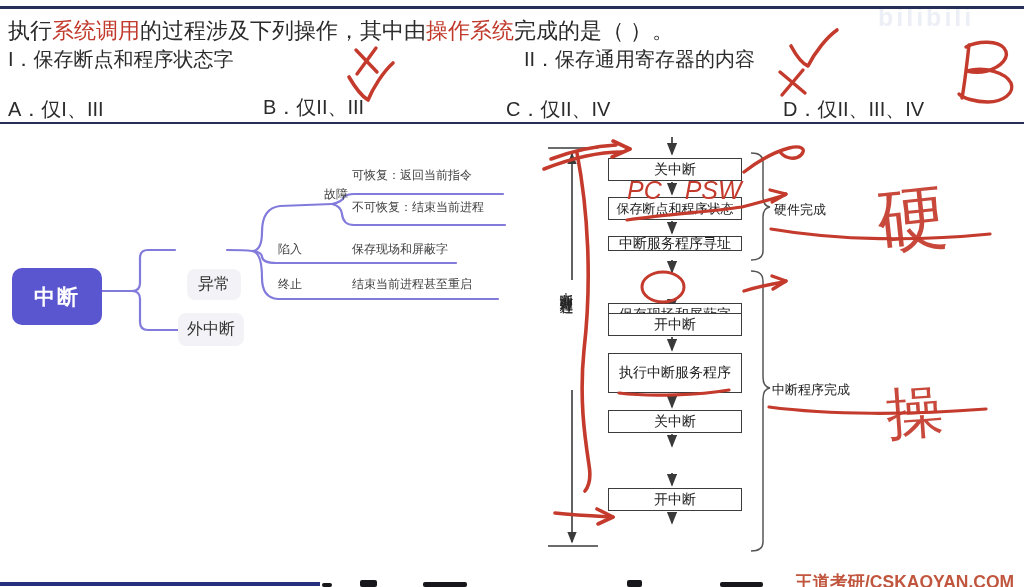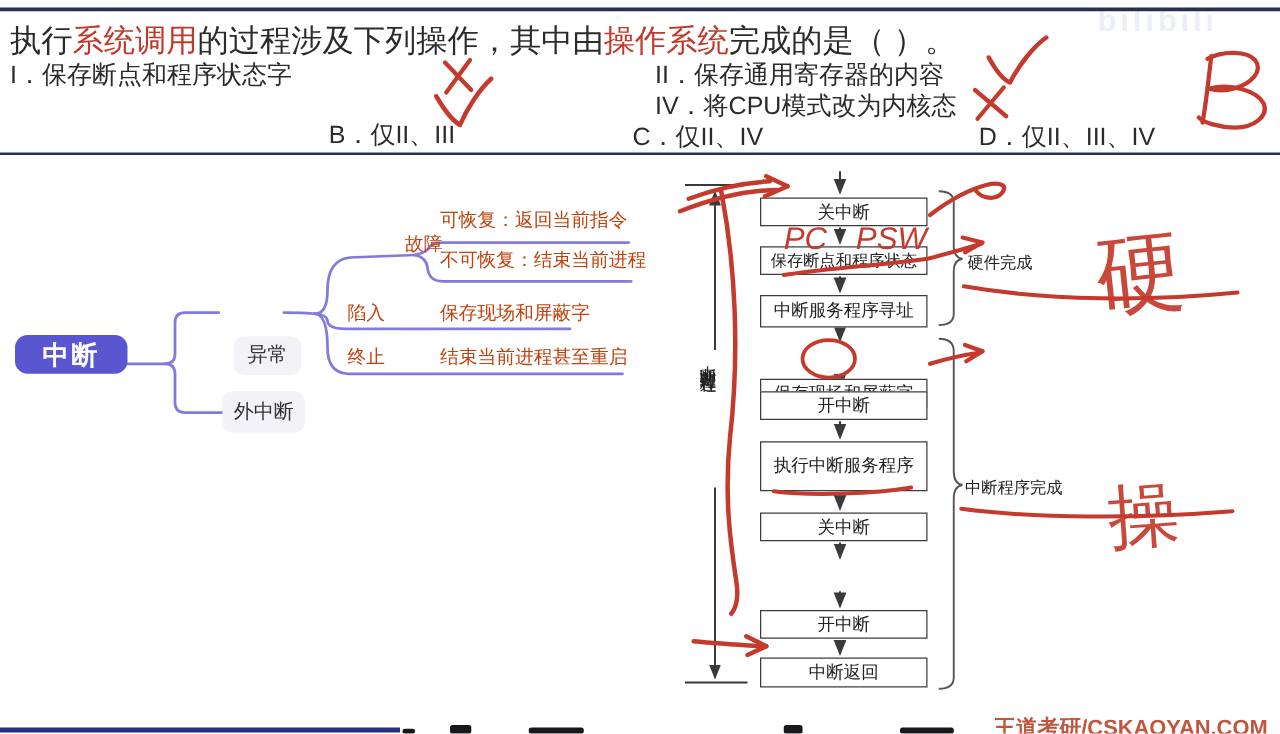--- a/index.html
+++ b/index.html
@@ -1,28 +1,28 @@
 <!DOCTYPE html>
 <html><head>
 <meta charset="utf-8">
 <style>
   html,body{margin:0;padding:0;background:#fff;}
   #page{position:relative;width:1024px;height:587px;background:#ffffff;overflow:hidden;
         font-family:"Liberation Sans","DejaVu Sans",sans-serif;color:#2b2b2b;}
   .abs{position:absolute;}
   .rule{background:#272e57;}
-  .stem{font-size:25px;letter-spacing:0px;white-space:nowrap;}
+  .stem{font-size:22px;letter-spacing:0px;white-space:nowrap;}
   .stem .red{color:#c0392b;}
   .qitem{font-size:20px;white-space:nowrap;color:#2b2b2b;}
   .qopt{font-size:20px;white-space:nowrap;color:#2b2b2b;}
   .mm-root{background:#5a56cf;color:#fff;border-radius:10px;display:flex;align-items:center;justify-content:center;
            font-size:21px;font-weight:bold;letter-spacing:2px;}
   .mm-node{background:#f3f3f7;border-radius:8px;display:flex;align-items:center;justify-content:center;
            font-size:16px;color:#333;}
-  .mm-label{font-size:15px;color:#c2410c;white-space:nowrap;}
+  .mm-label{font-size:12px;color:#404040;white-space:nowrap;}
   .fbox{left:608px;width:134px;border:1.5px solid #3c3c3c;background:#fff;display:flex;align-items:center;
         justify-content:center;font-family:"Liberation Serif","DejaVu Serif",serif;font-size:14px;color:#222;
         white-space:nowrap;box-sizing:border-box;}
   .fside{writing-mode:vertical-rl;text-orientation:upright;font-size:13.5px;letter-spacing:2px;color:#222;
          font-family:"Liberation Serif","DejaVu Serif",serif;}
   .fbrace-label{font-size:13px;color:#222;white-space:nowrap;font-family:"Liberation Serif","DejaVu Serif",serif;}
   .footer-site{font-size:17.5px;font-weight:bold;color:#c1563e;white-space:nowrap;}
   .watermark{font-size:25px;font-weight:bold;color:#eceff5;letter-spacing:3px;}
   .cut{background:#17171c;border-radius:2px;}
   .vh{position:absolute;width:1px;height:1px;overflow:hidden;clip:rect(0 0 0 0);}
@@ -37,22 +37,22 @@
 
   <div class="abs rule" style="left:0;top:6px;width:1024px;height:3px;"></div>
   <div class="abs rule" style="left:0;top:122px;width:1024px;height:2px;"></div>
 
   <div class="abs stem" style="left:8px;top:16px;">
     <span>执行</span><span class="red">系统调用</span><span>的过程涉及下列操作，其中由</span><span class="red">操作系统</span><span>完成的是（  ）。</span>
   </div>
 
   <div class="abs qitem" style="left:8px;top:46px;">I．保存断点和程序状态字</div>
   <div class="abs qitem" style="left:524px;top:46px;">II．保存通用寄存器的内容</div>
-  <div class="abs qitem" style="left:524px;top:71px;">IV．将CPU模式改为内核态</div>
-
+
+  <div class="abs qopt" style="left:8px;top:96px;">A．仅I、III</div>
   <div class="abs qopt" style="left:263px;top:94px;">B．仅II、III</div>
   <div class="abs qopt" style="left:506px;top:96px;">C．仅II、IV</div>
   <div class="abs qopt" style="left:783px;top:96px;text-align:center;">D．仅II、III、IV</div>
 
   <svg width="1024" height="587" viewBox="0 0 1024 587">
     <defs>
       <marker id="arr" markerWidth="9" markerHeight="8" refX="6.5" refY="3" orient="auto">
         <path d="M0,0 L7.5,3 L0,6 z" fill="#3a3a3a"></path>
       </marker>
     </defs>
@@ -88,40 +88,39 @@
       <line x1="672" y1="473" x2="672" y2="485" marker-end="url(#arr)"></line>
       <line x1="672" y1="512" x2="672" y2="523" marker-end="url(#arr)"></line>
     </g>
 
     <g stroke="#555" stroke-width="1.5" fill="none">
       <path d="M751,153 Q763,153 763,162 L763,197 Q763,206 770,207 Q763,208 763,217 L763,251 Q763,260 751,260"></path>
       <path d="M751,271 Q763,271 763,281 L763,377 Q763,387 770,388 Q763,389 763,399 L763,542 Q763,551 751,551"></path>
     </g>
   </svg>
 
-  <div class="abs mm-root" style="left:12px;top:268px;width:90px;height:31px;">中断</div>
+  <div class="abs mm-root" style="left:12px;top:268px;width:90px;height:57px;">中断</div>
   <div class="abs mm-node" style="left:187px;top:235px;width:54px;height:31px;margin-top:34px;">异常</div>
   <div class="abs mm-node" style="left:178px;top:313px;width:66px;height:33px;">外中断</div>
   <div class="abs mm-label" style="left:278px;top:186px;margin-left:46px;">故障</div>
   <div class="abs mm-label" style="left:352px;top:167px;">可恢复：返回当前指令</div>
   <div class="abs mm-label" style="left:352px;top:199px;">不可恢复：结束当前进程</div>
   <div class="abs mm-label" style="left:278px;top:241px;">陷入</div>
   <div class="abs mm-label" style="left:352px;top:241px;">保存现场和屏蔽字</div>
   <div class="abs mm-label" style="left:278px;top:276px;">终止</div>
   <div class="abs mm-label" style="left:352px;top:276px;">结束当前进程甚至重启</div>
 
   <div class="abs fbox" style="top:158px;height:23px;">关中断</div>
   <div class="abs fbox" style="top:197px;height:23px;font-size:13px;">保存断点和程序状态</div>
-  <div class="abs fbox" style="top:236px;height:26px;">中断服务程序寻址</div>
+  <div class="abs fbox" style="top:236px;height:15px;">中断服务程序寻址</div>
   <div class="abs fbox" style="top:275px;height:23px;margin-top:28px;">保存现场和屏蔽字</div>
   <div class="abs fbox" style="top:313px;height:23px;">开中断</div>
   <div class="abs fbox" style="top:353px;height:40px;">执行中断服务程序</div>
   <div class="abs fbox" style="top:410px;height:23px;">关中断</div>
   <div class="abs fbox" style="top:488px;height:23px;">开中断</div>
-  <div class="abs fbox" style="top:526px;height:24px;">中断返回</div>
 
   <div class="abs fside" style="left:557px;top:281px;">中断处理过程</div>
   <div class="abs fbrace-label" style="left:774px;top:201px;">硬件完成</div>
   <div class="abs fbrace-label" style="left:772px;top:381px;">中断程序完成</div>
 
   <svg width="1024" height="587" viewBox="0 0 1024 587">
     <g stroke="#c43a2c" fill="none" stroke-linecap="round" stroke-linejoin="round">
 
       <g stroke-width="3.4">
         <path d="M356,50 L377,72"></path>

